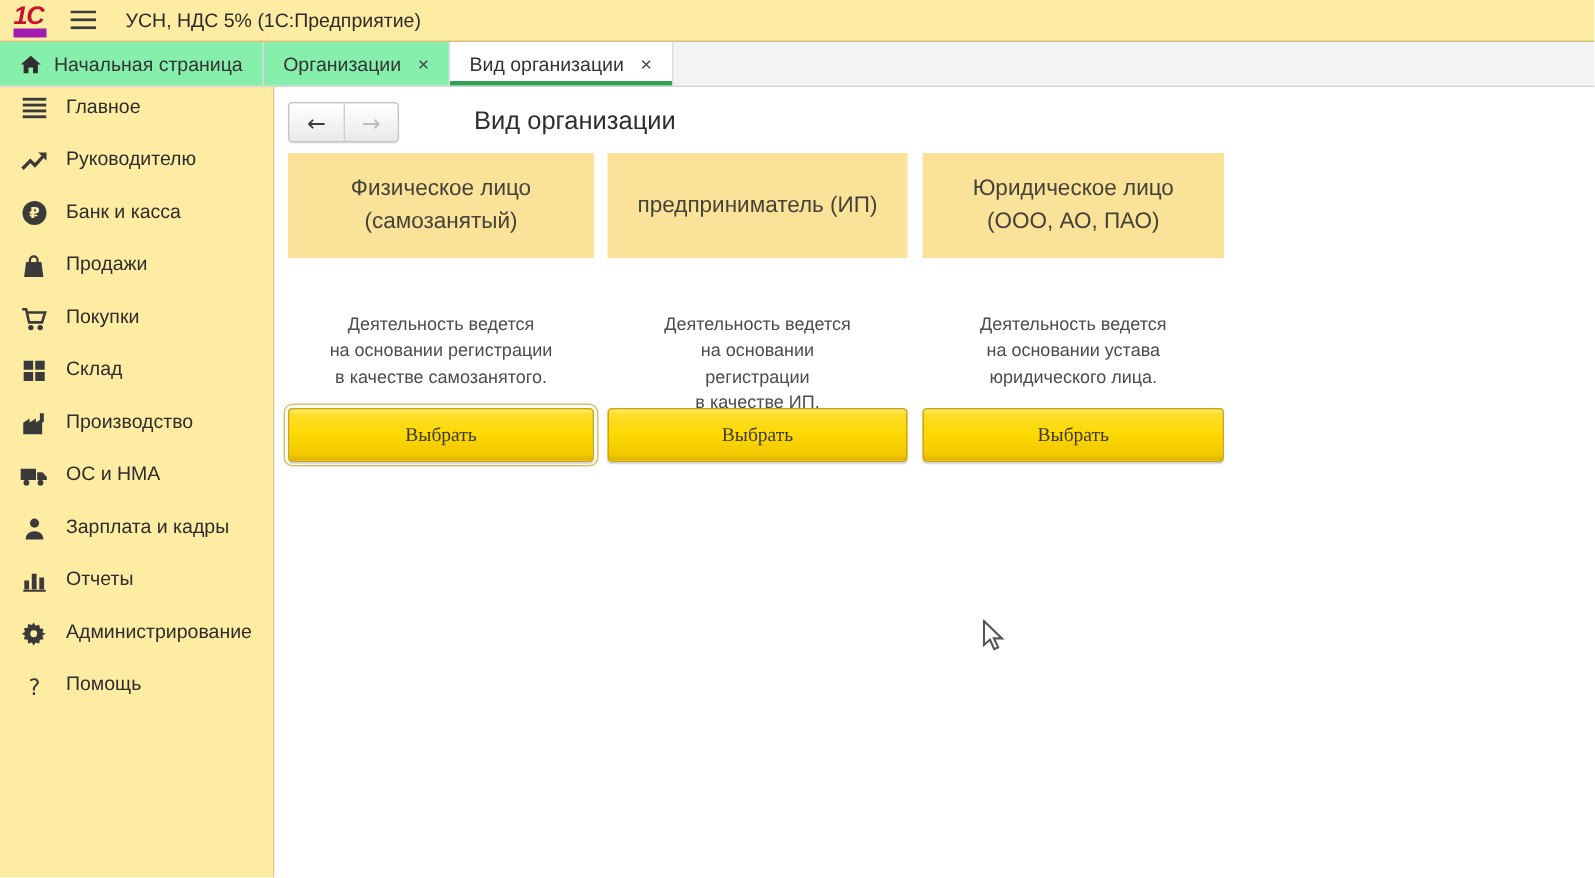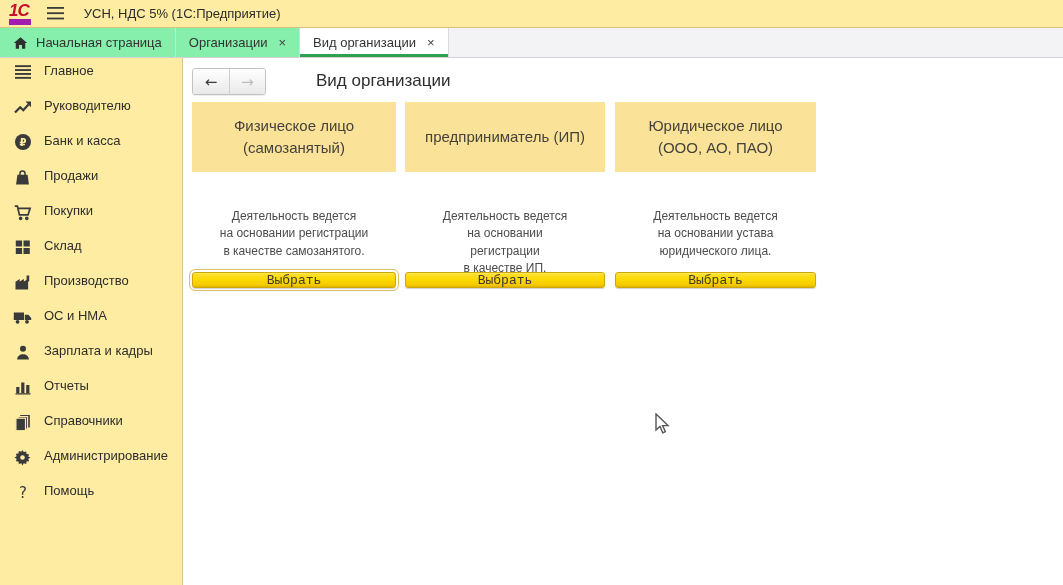--- a/index.html
+++ b/index.html
@@ -52,25 +52,25 @@
 
   
   .c1 { left:9px;   width:204px; }
   .c2 { left:222px; width:200px; }
   .c3 { left:432px; width:201px; }
   .card-header { position:absolute; top:44px; height:70px; background:#fae398;
                  display:flex; flex-direction:column; align-items:center; justify-content:center;
                  text-align:center; font-size:15px; color:#45423a; line-height:1.45; }
   .card-desc { position:absolute; top:122px; text-align:center; font-size:12px;
                color:#4c4c4c; line-height:1.45;margin-top:28px; }
-  .select-btn { position:absolute; top:214px; height:16px;
+  .select-btn { position:absolute; top:214px; height:36px;
                 background:linear-gradient(180deg,#ffee6e 0%,#fede2a 10%,#fcd800 50%,#f3c900 86%,#dfb300 100%);
                 border:1px solid #cfa700; border-radius:3px; font-size:13px; color:#3e3a2c;
                 cursor:pointer; box-shadow:0 1px 1px rgba(0,0,0,.18);
-                font-family:Liberation Mono, monospace; }
+                font-family:Liberation Serif, serif; }
   .select-btn.focused { outline:1px solid #dcbf5e; outline-offset:2px; }
 
   .cursor { position:absolute; left:470px; top:355px; pointer-events:none; }
 </style>
 </head>
 <body>
 
 <div class="window">
 
   <div class="titlebar">
@@ -209,30 +209,20 @@
                 <rect x="6.2" y="3.5" width="3.2" height="10.5"></rect>
                 <rect x="11.2" y="6" width="3.2" height="8"></rect>
                 <rect x="0.5" y="14.2" width="15" height="1.3"></rect>
               </g>
             </svg>
         </span>
         <span class="side-label">Отчеты</span>
       </div>
       <div class="side-item">
         <span class="side-icon">
-          <svg width="16" height="17" viewBox="0 0 16 17">
-              <rect x="5.2" y="1" width="9.6" height="12.5" fill="#3a3a3a"></rect>
-              <rect x="3" y="2.6" width="9.6" height="12.5" fill="#3a3a3a" stroke="#fdeca2" stroke-width="1.2"></rect>
-              <rect x="0.9" y="4.2" width="9.6" height="12.5" fill="#3a3a3a" stroke="#fdeca2" stroke-width="1.2"></rect>
-            </svg>
-        </span>
-        <span class="side-label">Справочники</span>
-      </div>
-      <div class="side-item">
-        <span class="side-icon">
           <svg width="17" height="17" viewBox="0 0 18 18">
               <path fill="#3a3a3a" d="M9 1l1.3 2.3 2.6-.7.4 2.6 2.6.4-.7 2.6L17.5 9l-2.3 1.3.7 2.6-2.6.4-.4 2.6-2.6-.7L9 17.5l-1.3-2.3-2.6.7-.4-2.6-2.6-.4.7-2.6L.5 9l2.3-1.3-.7-2.6 2.6-.4.4-2.6 2.6.7z"></path>
               <circle cx="9" cy="9" r="2.4" fill="#fdeca2"></circle>
             </svg>
         </span>
         <span class="side-label">Администрирование</span>
       </div>
       <div class="side-item">
         <span class="side-icon">
           <svg width="16" height="17" viewBox="0 0 16 17">

